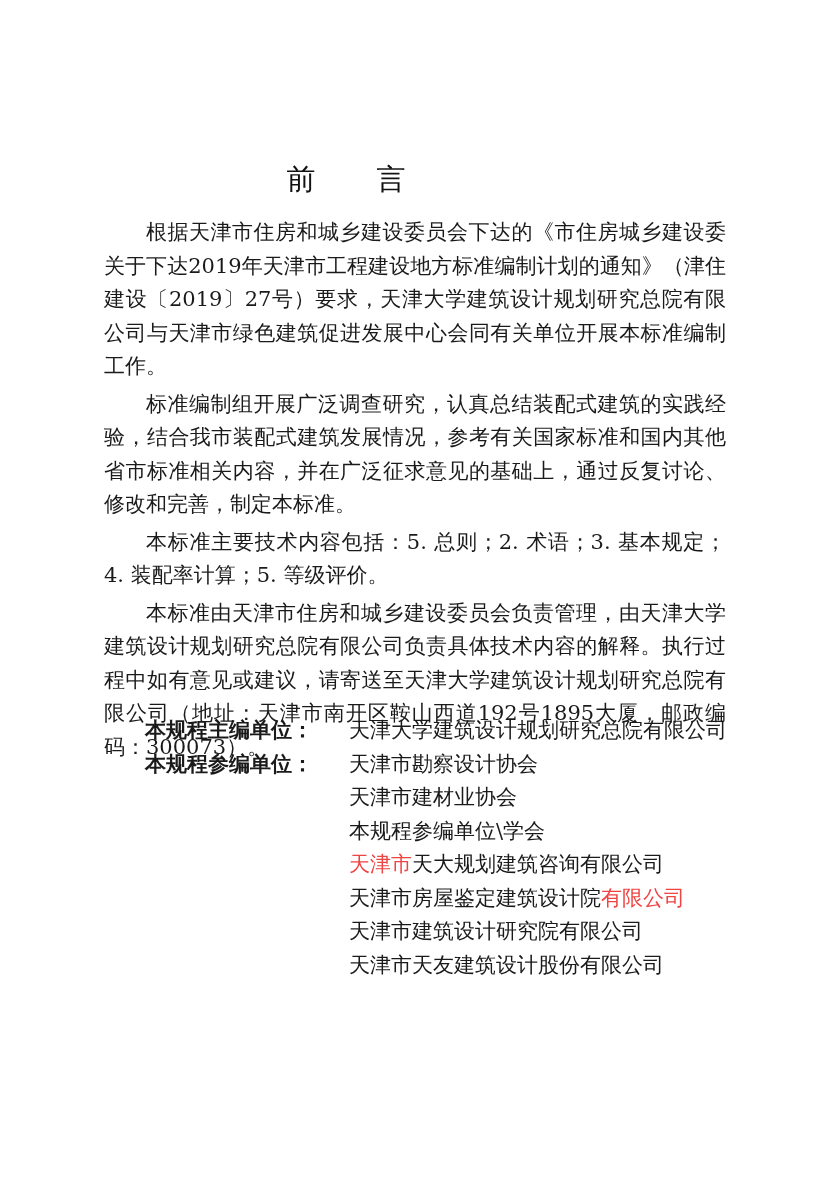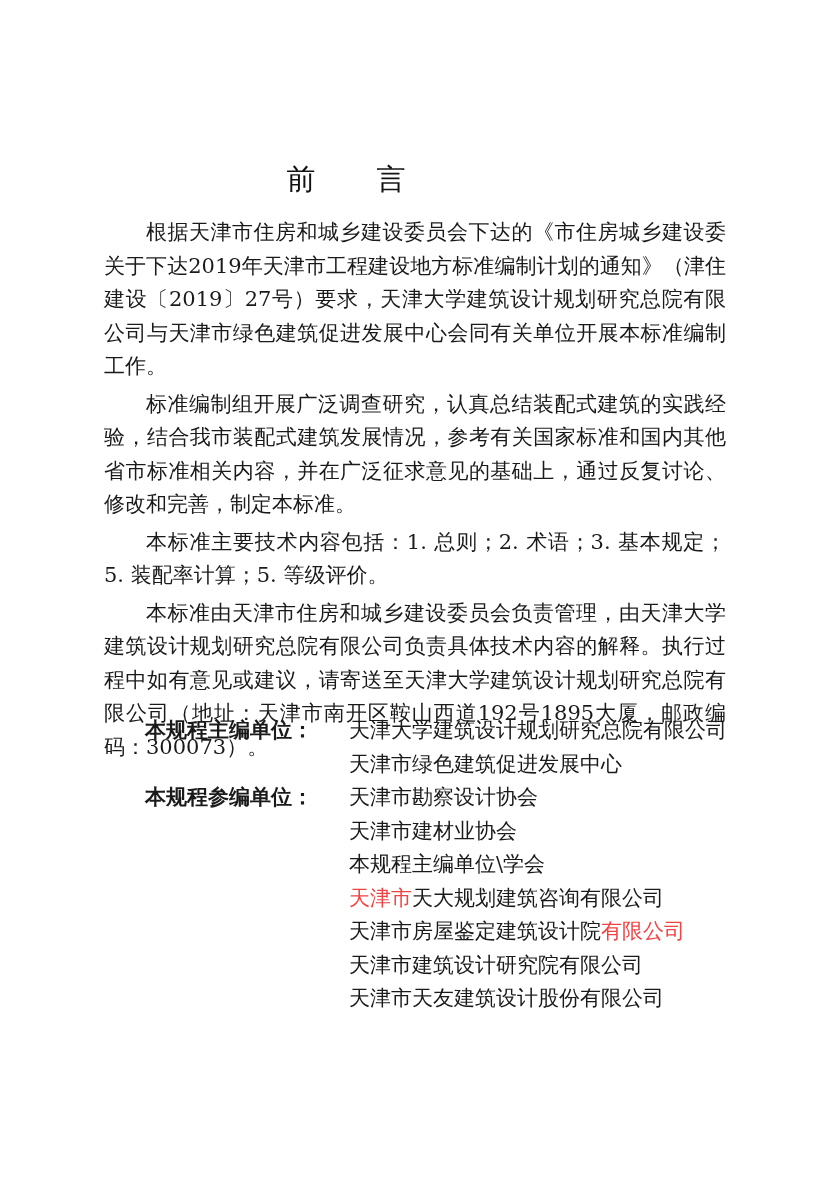--- a/index.html
+++ b/index.html
@@ -33,37 +33,36 @@
     .hl { color: #ef4444; }
   </style>
 </head>
 <body>
 
 <div class="page-title">前 言</div>
 
 <div class="body-text">
   <p class="para">根据天津市住房和城乡建设委员会下达的《市住房城乡建设委关于下达2019年天津市工程建设地方标准编制计划的通知》（津住建设〔2019〕27号）要求，天津大学建筑设计规划研究总院有限公司与天津市绿色建筑促进发展中心会同有关单位开展本标准编制工作。</p>
   <p class="para">标准编制组开展广泛调查研究，认真总结装配式建筑的实践经验，结合我市装配式建筑发展情况，参考有关国家标准和国内其他省市标准相关内容，并在广泛征求意见的基础上，通过反复讨论、修改和完善，制定本标准。</p>
-  <p class="para">本标准主要技术内容包括：1. 总则；2. 术语；3. 基本规定；5. 装配率计算；5. 等级评价。</p>
+  <p class="para">本标准主要技术内容包括：5. 总则；2. 术语；3. 基本规定；4. 装配率计算；5. 等级评价。</p>
   <p class="para">本标准由天津市住房和城乡建设委员会负责管理，由天津大学建筑设计规划研究总院有限公司负责具体技术内容的解释。执行过程中如有意见或建议，请寄送至天津大学建筑设计规划研究总院有限公司（地址：天津市南开区鞍山西道192号1895大厦，邮政编码：300073）。</p>
 </div>
 
 <div class="units">
   <div class="unit-group">
     <div class="unit-label">本规程主编单位：</div>
     <div class="unit-list">
       <div class="unit-item">天津大学建筑设计规划研究总院有限公司</div>
-      <div class="unit-item">天津市绿色建筑促进发展中心</div>
     </div>
   </div>
   <div class="unit-group">
     <div class="unit-label">本规程参编单位：</div>
     <div class="unit-list">
       <div class="unit-item">天津市勘察设计协会</div>
       <div class="unit-item">天津市建材业协会</div>
-      <div class="unit-item">本规程主编单位\学会</div>
+      <div class="unit-item">本规程参编单位\学会</div>
       <div class="unit-item"><span class="hl">天津市</span><span>天大规划建筑咨询有限公司</span></div>
       <div class="unit-item"><span>天津市房屋鉴定建筑设计院</span><span class="hl">有限公司</span></div>
       <div class="unit-item">天津市建筑设计研究院有限公司</div>
       <div class="unit-item">天津市天友建筑设计股份有限公司</div>
     </div>
   </div>
 </div>
 
 </body></html>

